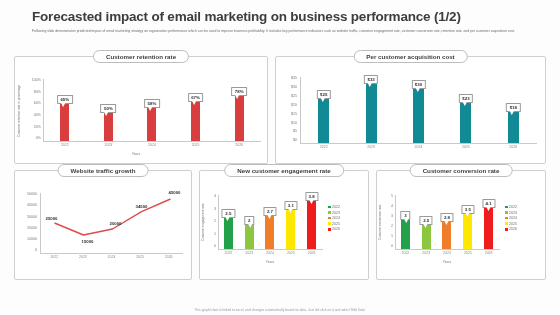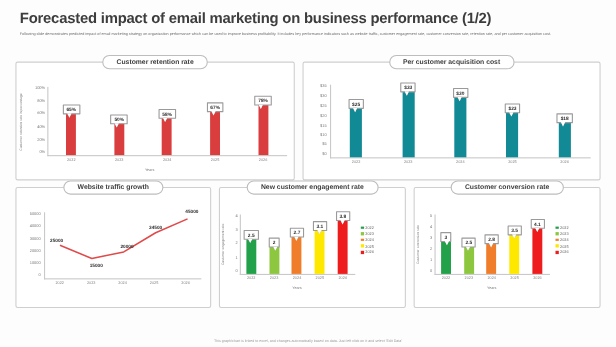--- a/index.html
+++ b/index.html
@@ -9,21 +9,21 @@
     font-family:"Liberation Sans", sans-serif;
     color:#3f3f3f;
   }
   .slide{
     position:relative;width:560px;height:315px;
     background:#fdfdfd;
     box-sizing:border-box;
     padding:0;
   }
   
-  .header{padding:10px 18px 0 18px;}
+  .header{padding:10px 18px 0 32px;}
   .title{
     font-size:13.5px;font-weight:700;color:#3d3d3d;
     letter-spacing:-0.2px;line-height:1.1;margin:0 0 4px 0;
     white-space:nowrap;
   }
   .subtitle{
     font-size:3.4px;line-height:1.55;color:#6d6d6d;
     margin:0;max-width:512px;
   }
   

